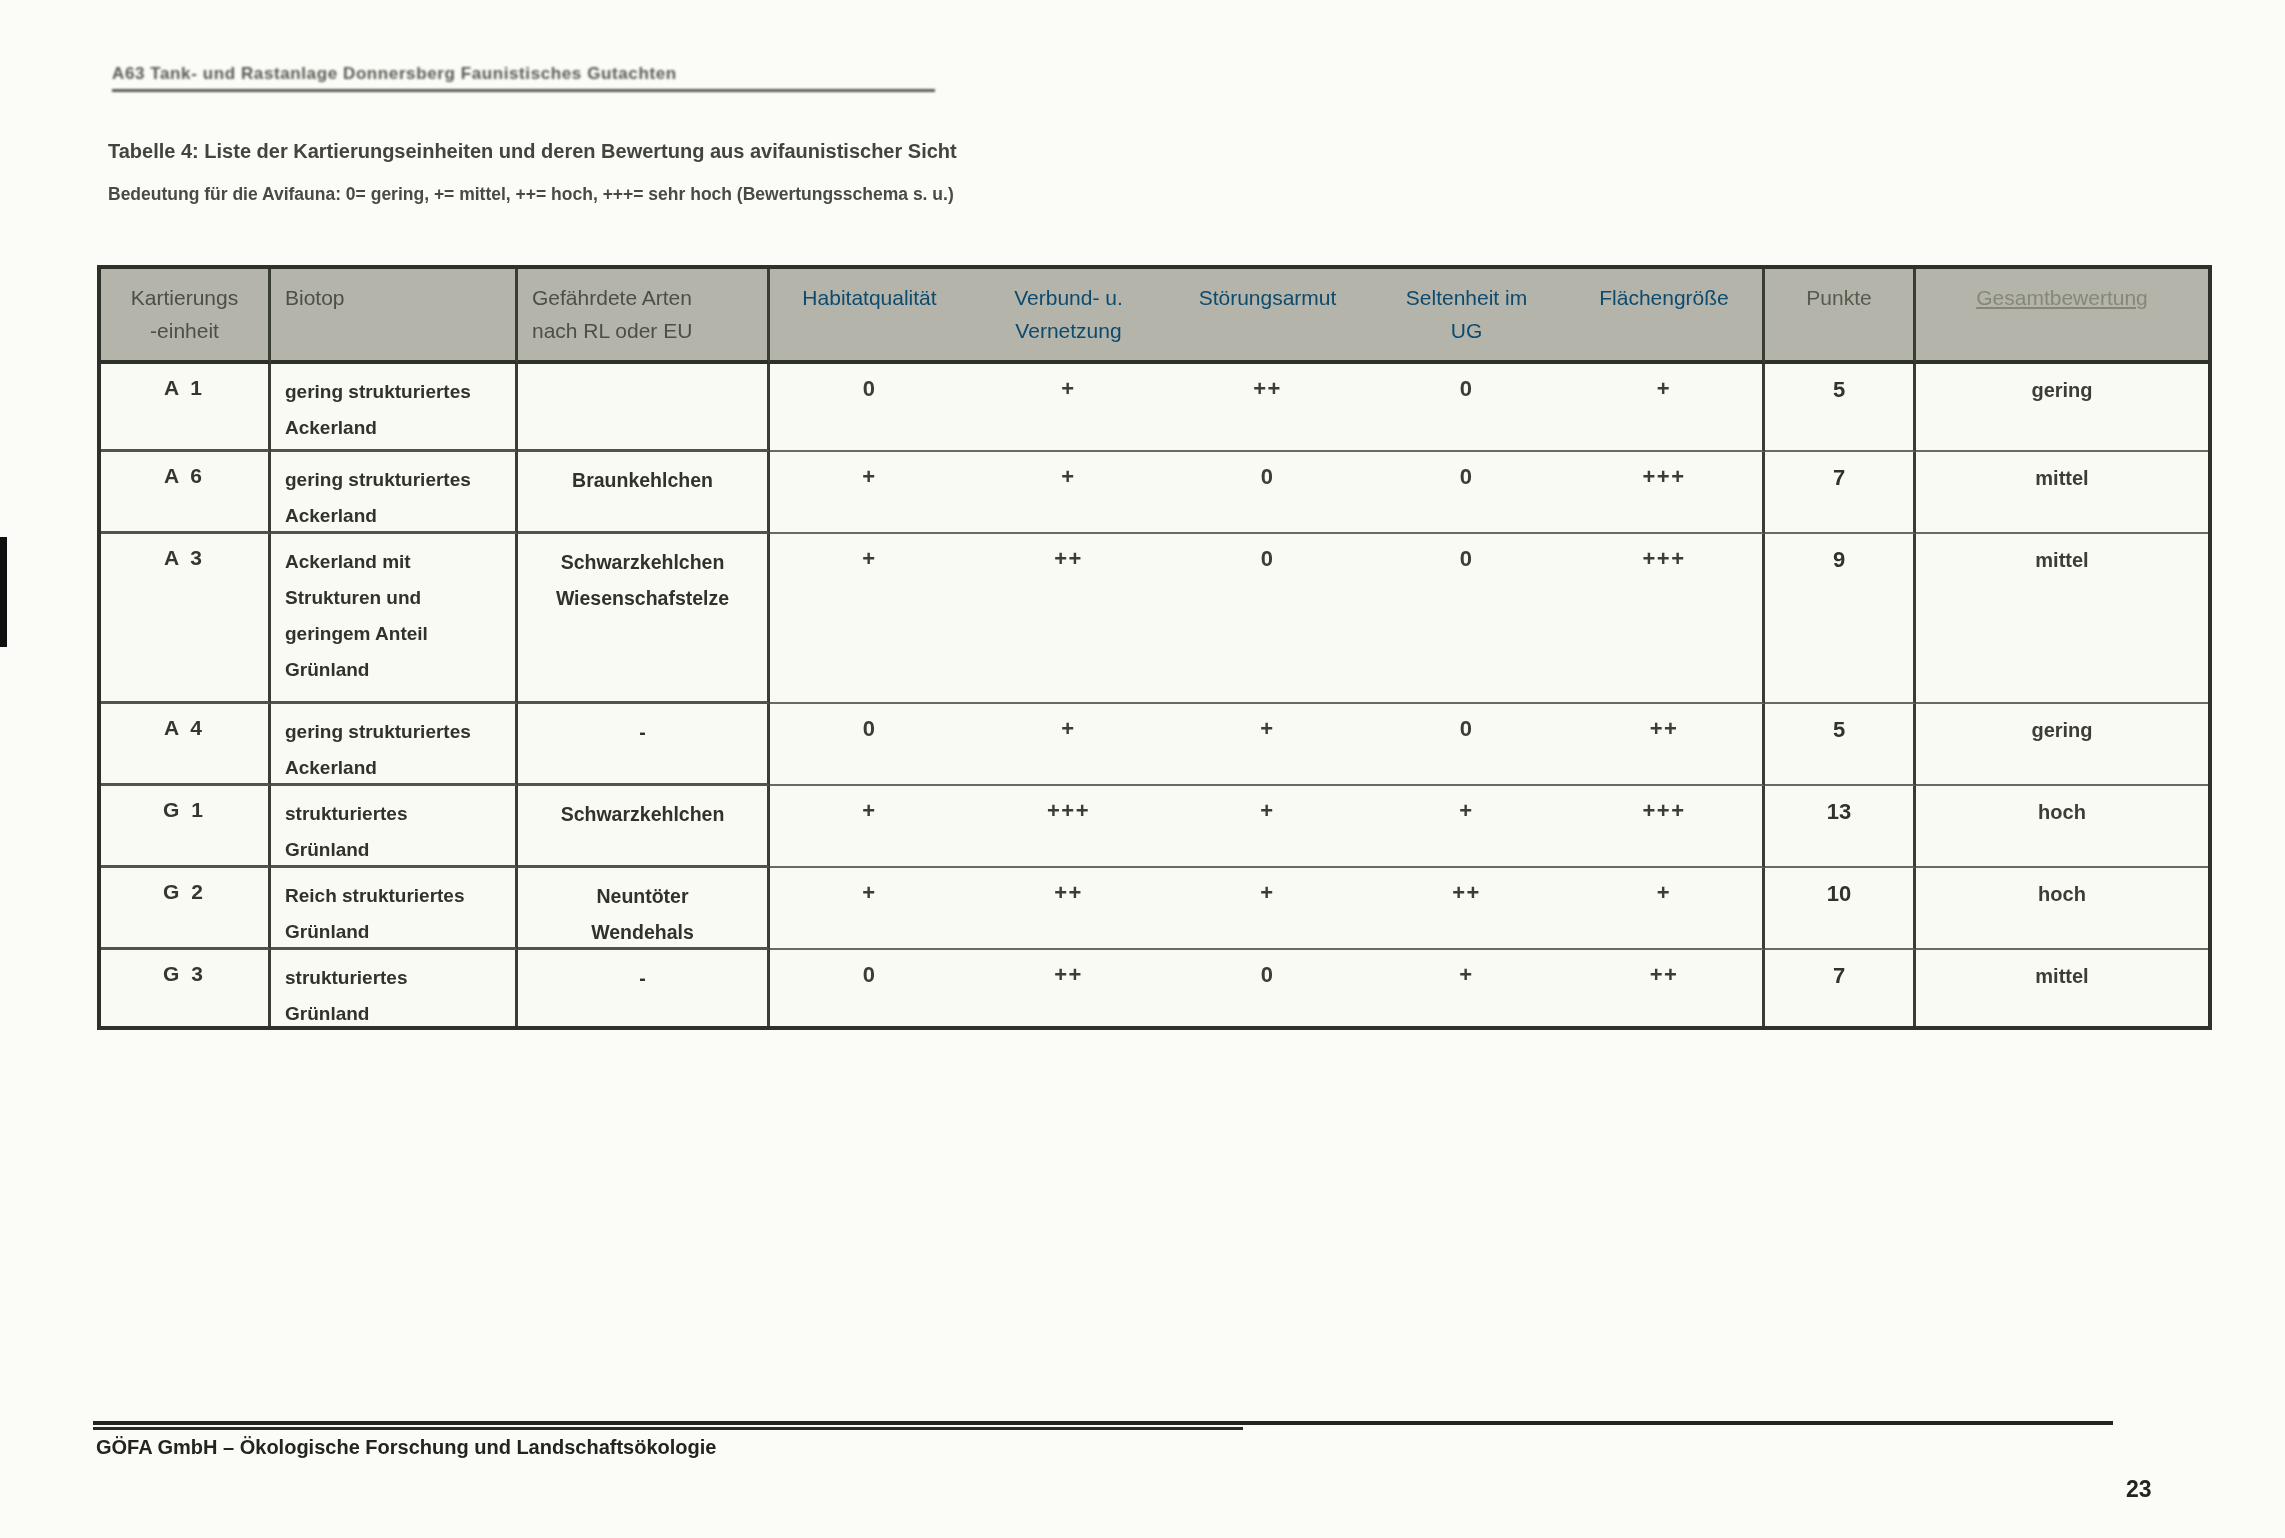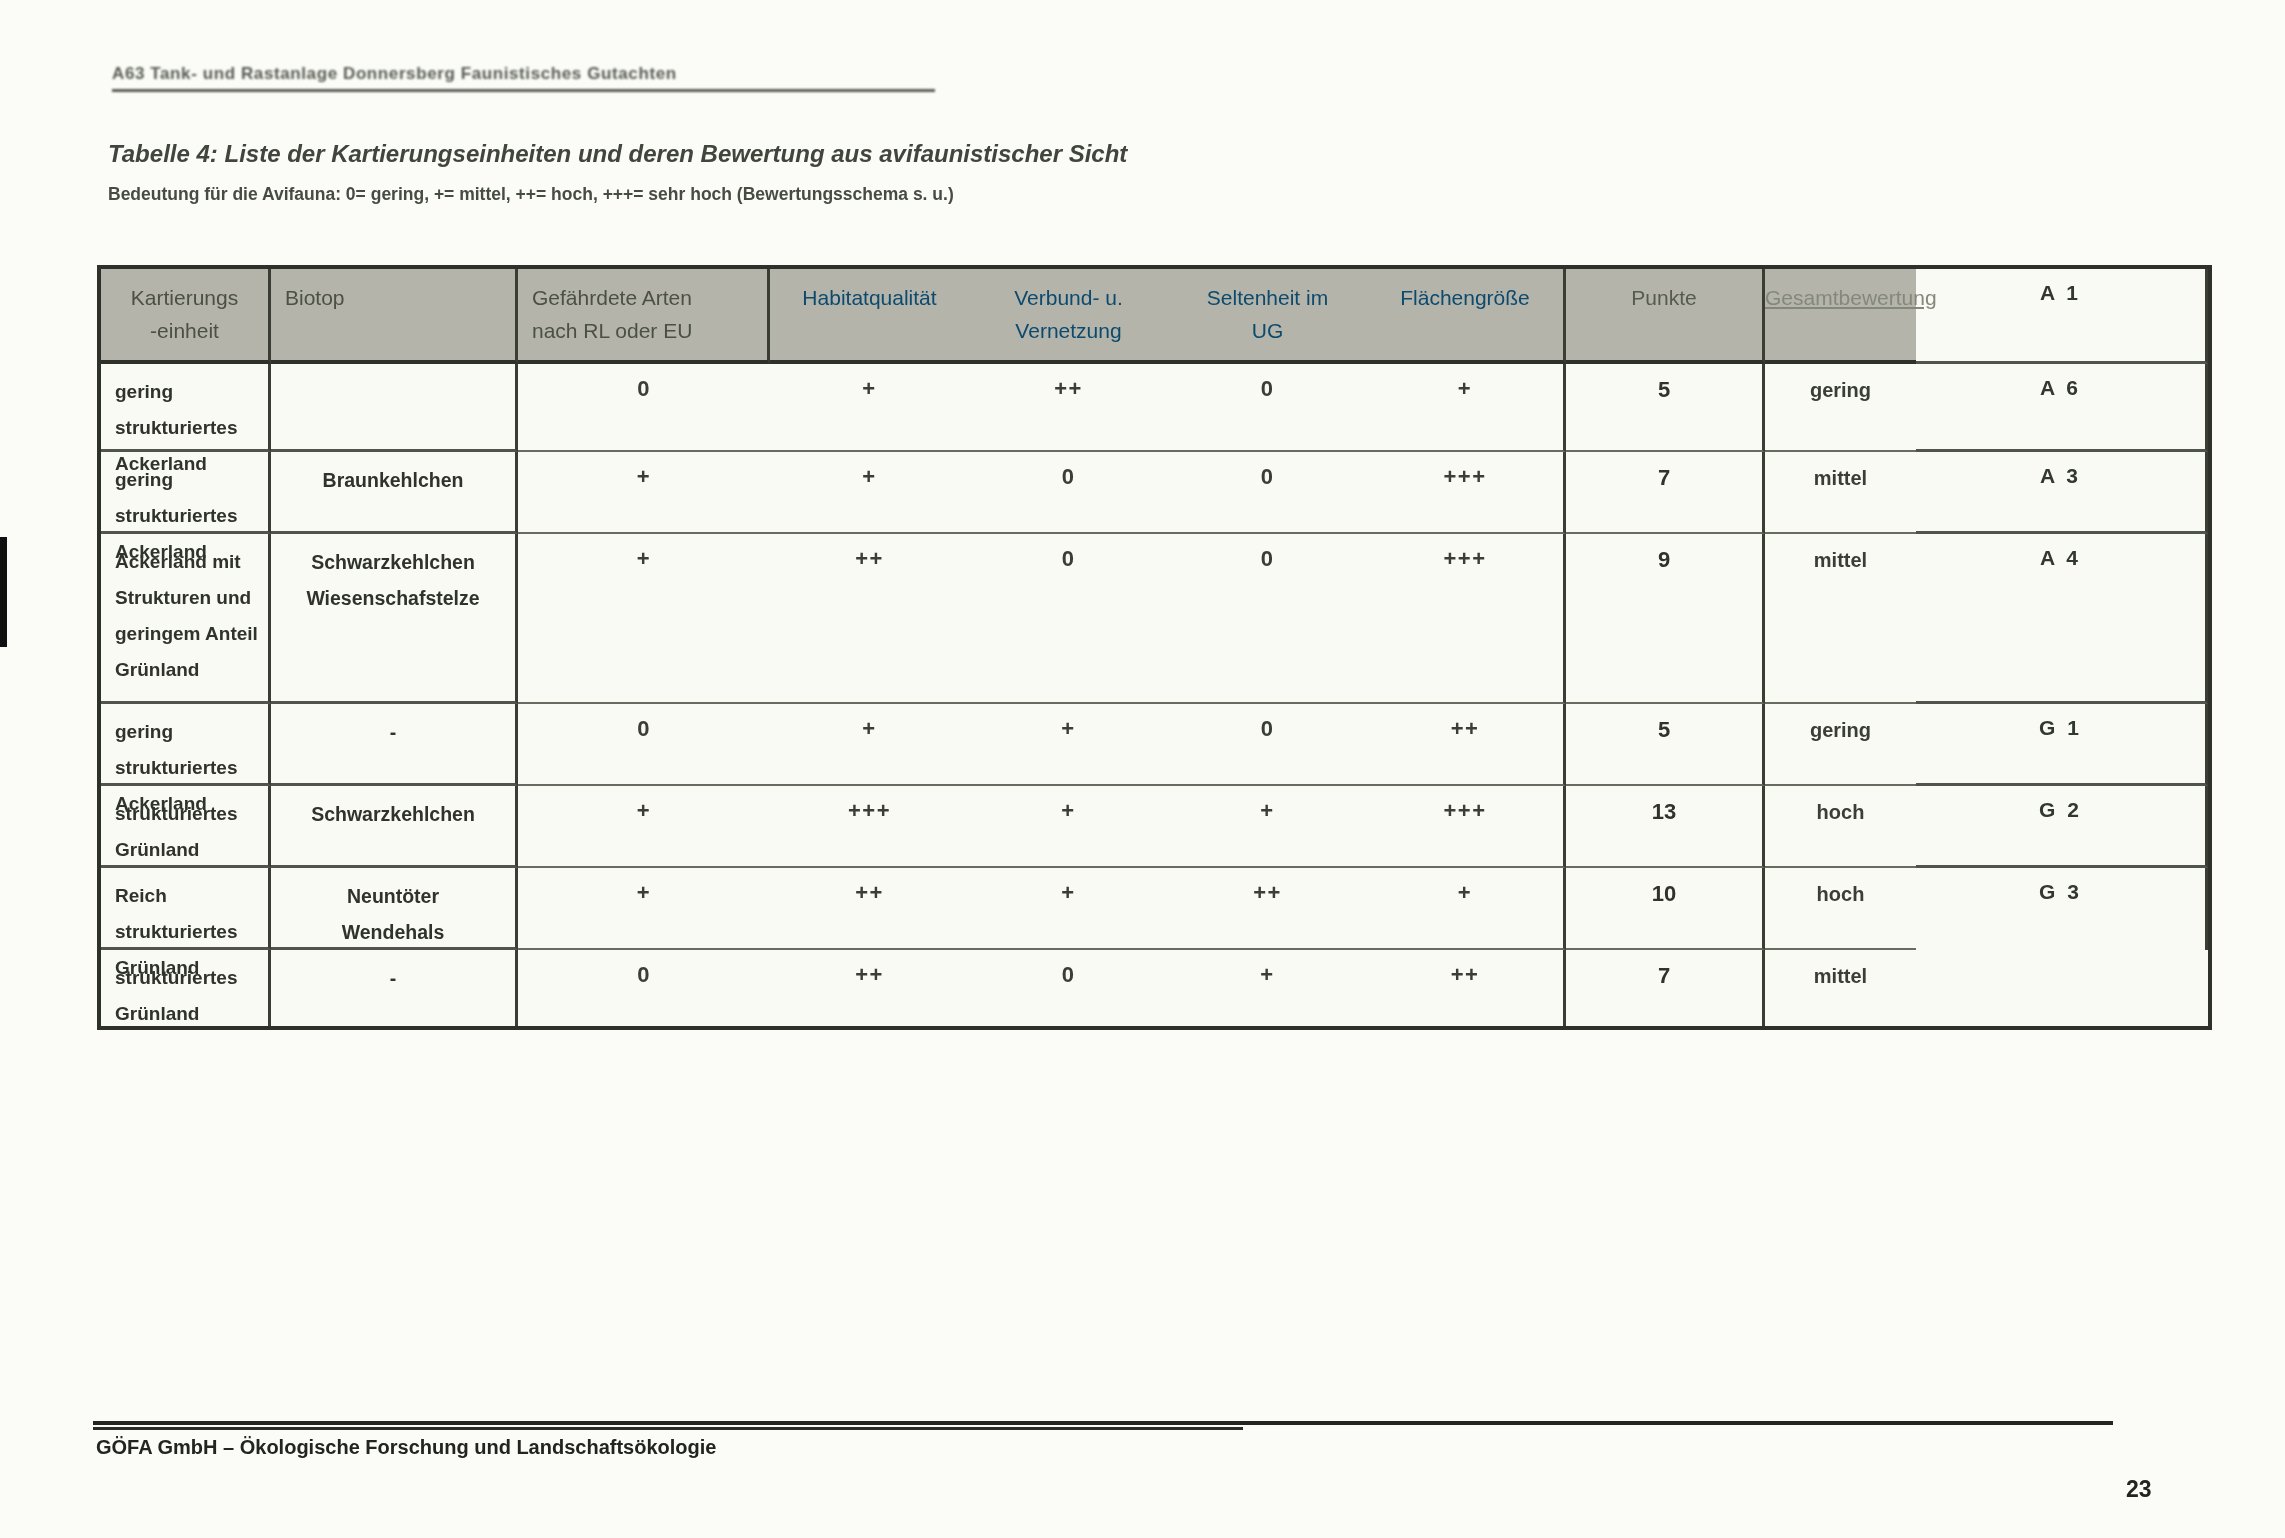--- a/index.html
+++ b/index.html
@@ -14,21 +14,21 @@
     position:absolute;left:112px;top:64px;width:823px;
     font-size:17px;font-weight:bold;letter-spacing:.6px;
     color:#565b50;padding-bottom:5px;
     border-bottom:3px solid #575c51;
     filter:blur(1.05px);
     white-space:nowrap;overflow:hidden;
   }
   
   .doc-title{
     position:absolute;left:108px;top:140px;
-    font-size:24px;font-style:italic;font-weight:bold;
+    font-size:20px;font-weight:bold;
     color:#41453c;filter:blur(.55px);white-space:nowrap;
   }
   .doc-legend{
     position:absolute;left:108px;top:184px;
     font-size:17.5px;font-weight:bold;
     color:#474c42;filter:blur(.6px);white-space:nowrap;
   }
   
   .ratings-table{
     position:absolute;left:97px;top:265px;
@@ -92,20 +92,21 @@
 <div class="ratings-table">
 
   <div class="th th-left ac vr">Kartierungs
 -einheit</div>
   <div class="th th-left al vr">Biotop</div>
   <div class="th th-left al vr">Gefährdete Arten
 nach RL oder EU</div>
   <div class="th th-mid">Habitatqualität</div>
   <div class="th th-mid">Verbund- u.
 Vernetzung</div>
+  <div class="th th-mid">Störungsarmut</div>
   <div class="th th-mid">Seltenheit im
 UG</div>
   <div class="th th-mid vr">Flächengröße</div>
   <div class="th th-punkte vr">Punkte</div>
   <div class="th th-gesamt">Gesamtbewertung</div>
 
   <div class="td c-unit vr rbL">A 1</div>
   <div class="td c-biotop vr rbL">gering strukturiertes
 Ackerland</div>
   <div class="td c-arten vr rbL"></div>

